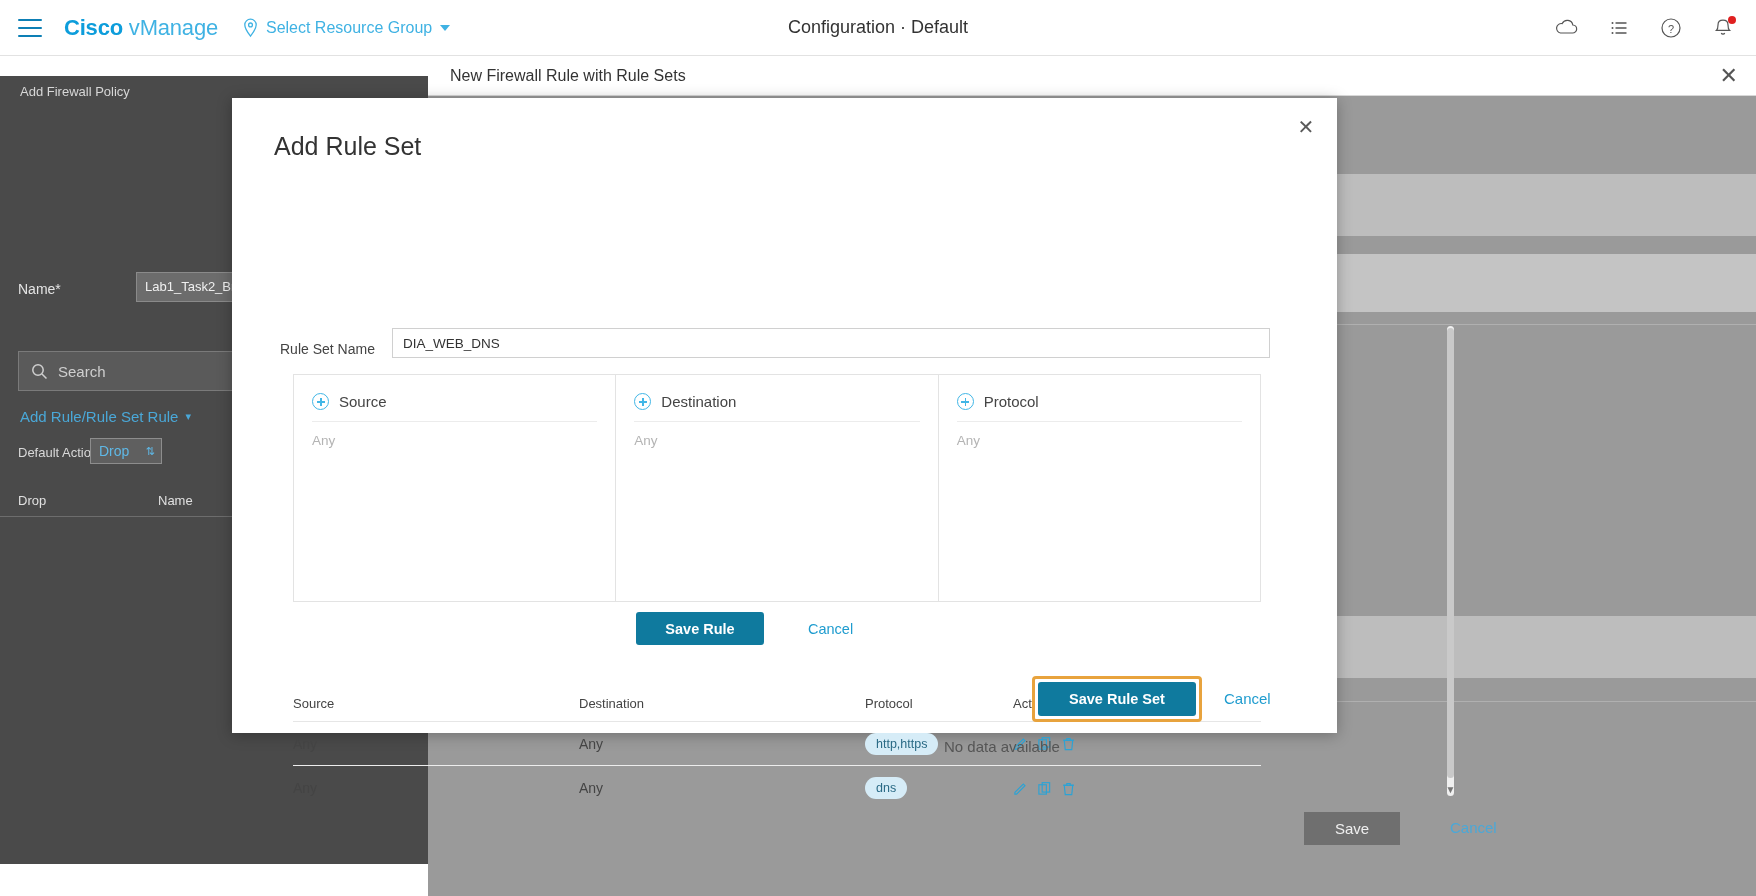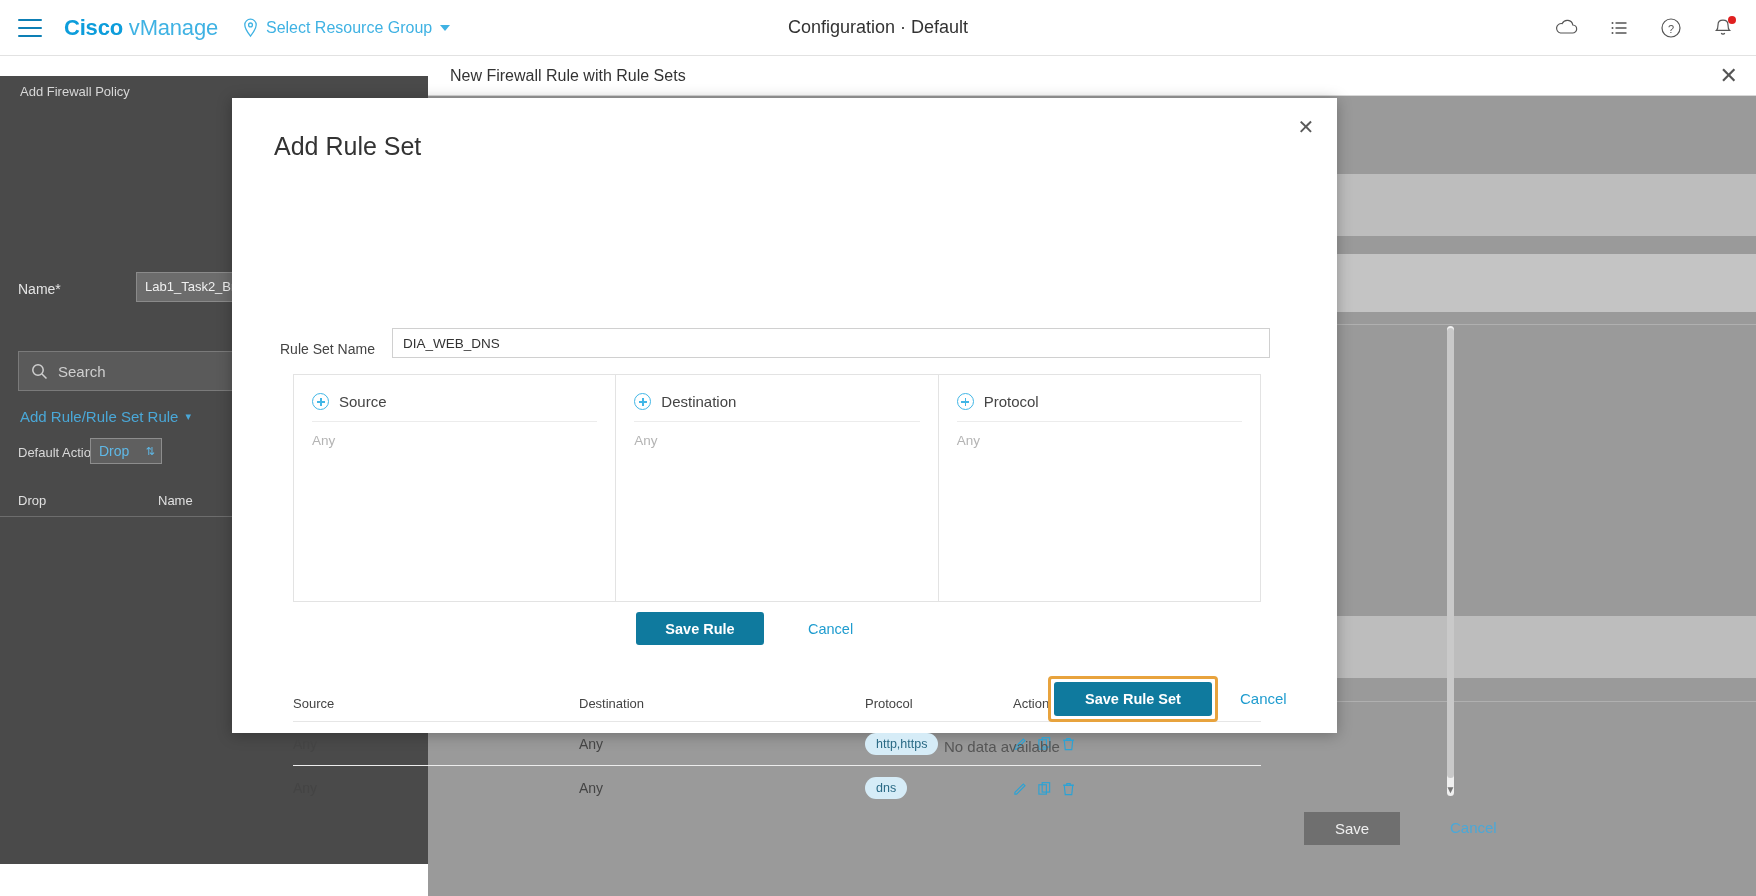--- a/index.html
+++ b/index.html
@@ -207,21 +207,21 @@
   }
   .badge {
     display:inline-block; background:#d6ecf7; color:#2a6a85;
     border-radius:11px; padding:4px 11px; font-size:12.5px; white-space:nowrap;
   }
   .act-icons { display:flex; align-items:center; gap:9px; color:#2aa3d6; }
   .act-icons svg { cursor:pointer; }
 
   
   .modal-footer {
-    position:absolute; bottom:0; left:0; width:1238px; height:62px;margin-left:16px;
+    position:absolute; bottom:0; left:0; width:1238px; height:62px;
   }
   .save-rs-wrap {
     position:absolute; top:5px; left:800px; width:170px; height:46px;
     border:3px solid #e8a33d; border-radius:4px; padding:3px; background:#fff;
   }
   .btn-save-ruleset {
     width:100%; height:100%; background:#0f7a9e; color:#fff; border:none; border-radius:3px;
     font-size:14.5px; font-weight:700; cursor:pointer; font-family:"Liberation Sans", sans-serif;
   }
   .btn-cancel-ruleset {

